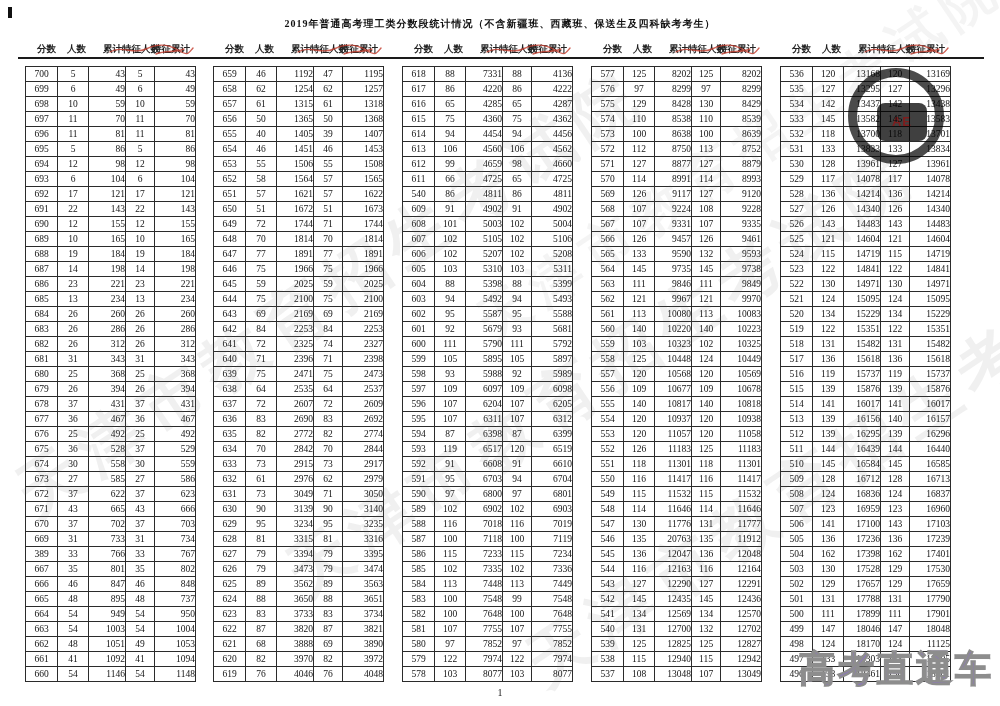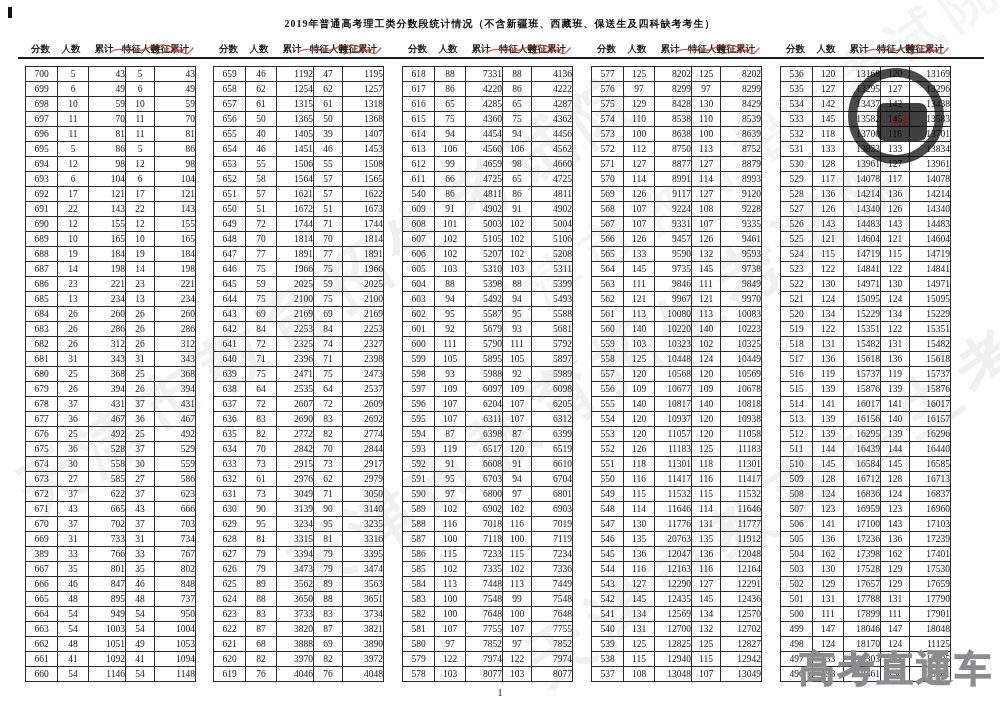--- a/index.html
+++ b/index.html
@@ -5,21 +5,21 @@
   html,body{margin:0;padding:0;background:#888;}
   .page{position:relative;width:1000px;height:706px;background:#ffffff;overflow:hidden;
         font-family:"Liberation Serif","DejaVu Serif",serif;color:#1c1c1c;}
   .corner-mark{position:absolute;left:8px;top:7px;width:4px;height:11px;background:#111;}
   .doc-title{position:absolute;top:17px;left:0;width:100%;text-align:center;
              font-size:10px;font-weight:bold;letter-spacing:1px;color:#111;white-space:nowrap;}
   .header-rule{position:absolute;top:57px;left:18px;width:966px;height:2px;background:#1a1a1a;}
   .group{position:absolute;top:43px;width:165px;}
   .g0{left:25px}.g1{left:213px}.g2{left:402px}.g3{left:591px}.g4{left:780px}
   .group-header{display:flex;height:13px;position:relative;}
-  .group-header span{display:block;font-size:9.5px;font-weight:bold;text-align:center;
+  .group-header span{display:block;font-size:9.5px;font-weight:bold;text-align:right;
                      white-space:nowrap;overflow:visible;line-height:13px;color:#222;}
   .gh0{width:31px}.gh1{width:30px}.gh2{width:36px}.gh3{width:28px}.gh4{width:40px}
   .red-scribble{position:absolute;right:-4px;top:-2px;width:86px;height:17px;pointer-events:none;opacity:.8;}
   table.score-table{border-collapse:collapse;margin-top:10px;width:165px;table-layout:fixed;border-radius:20px;}
   table.score-table td{border:1px solid #2b2b2b;height:14px;padding:0;font-size:9.5px;
                        line-height:14px;color:#141414;overflow:hidden;white-space:nowrap;}
   td.c0{width:31px;text-align:center;}
   td.c1{width:30px;text-align:center;}
   td.c2{width:36px;text-align:right;padding-right:6px;}
   td.c3{width:28px;text-align:center;}

